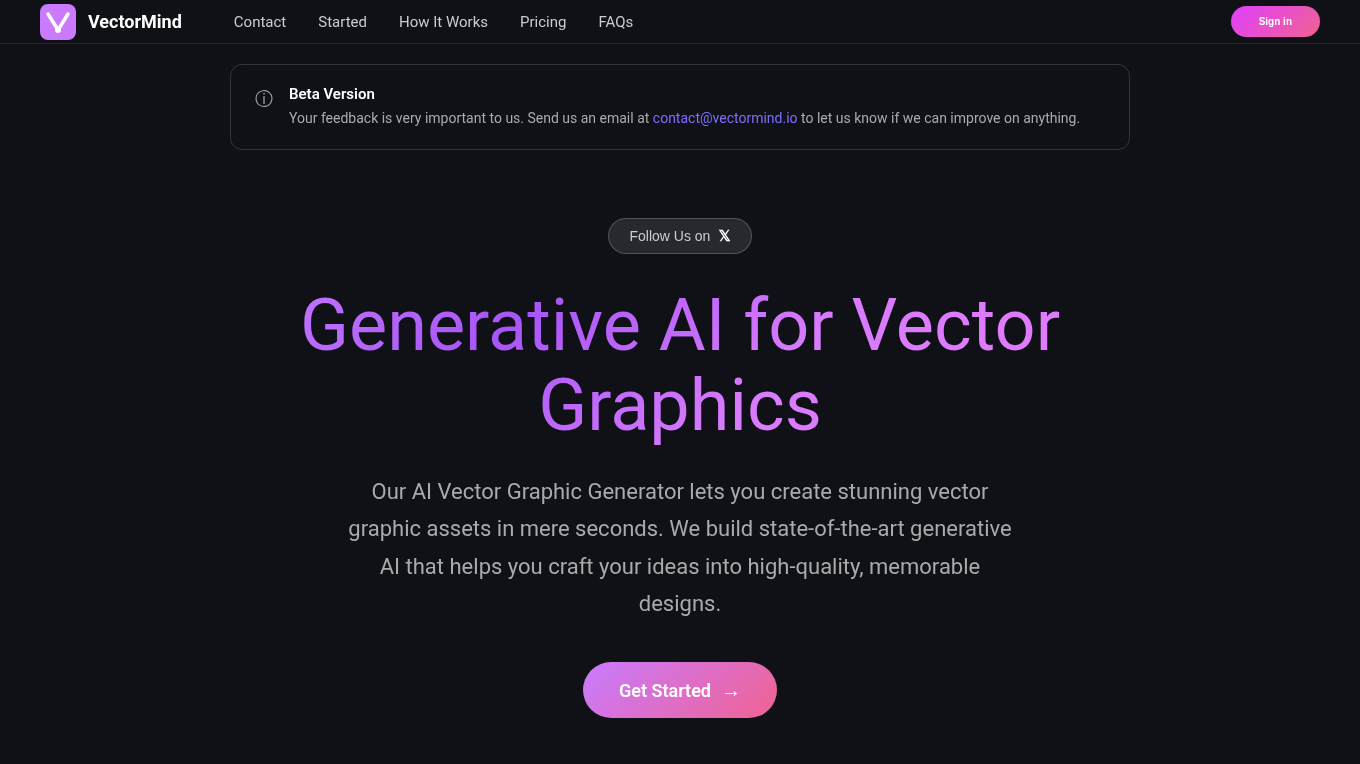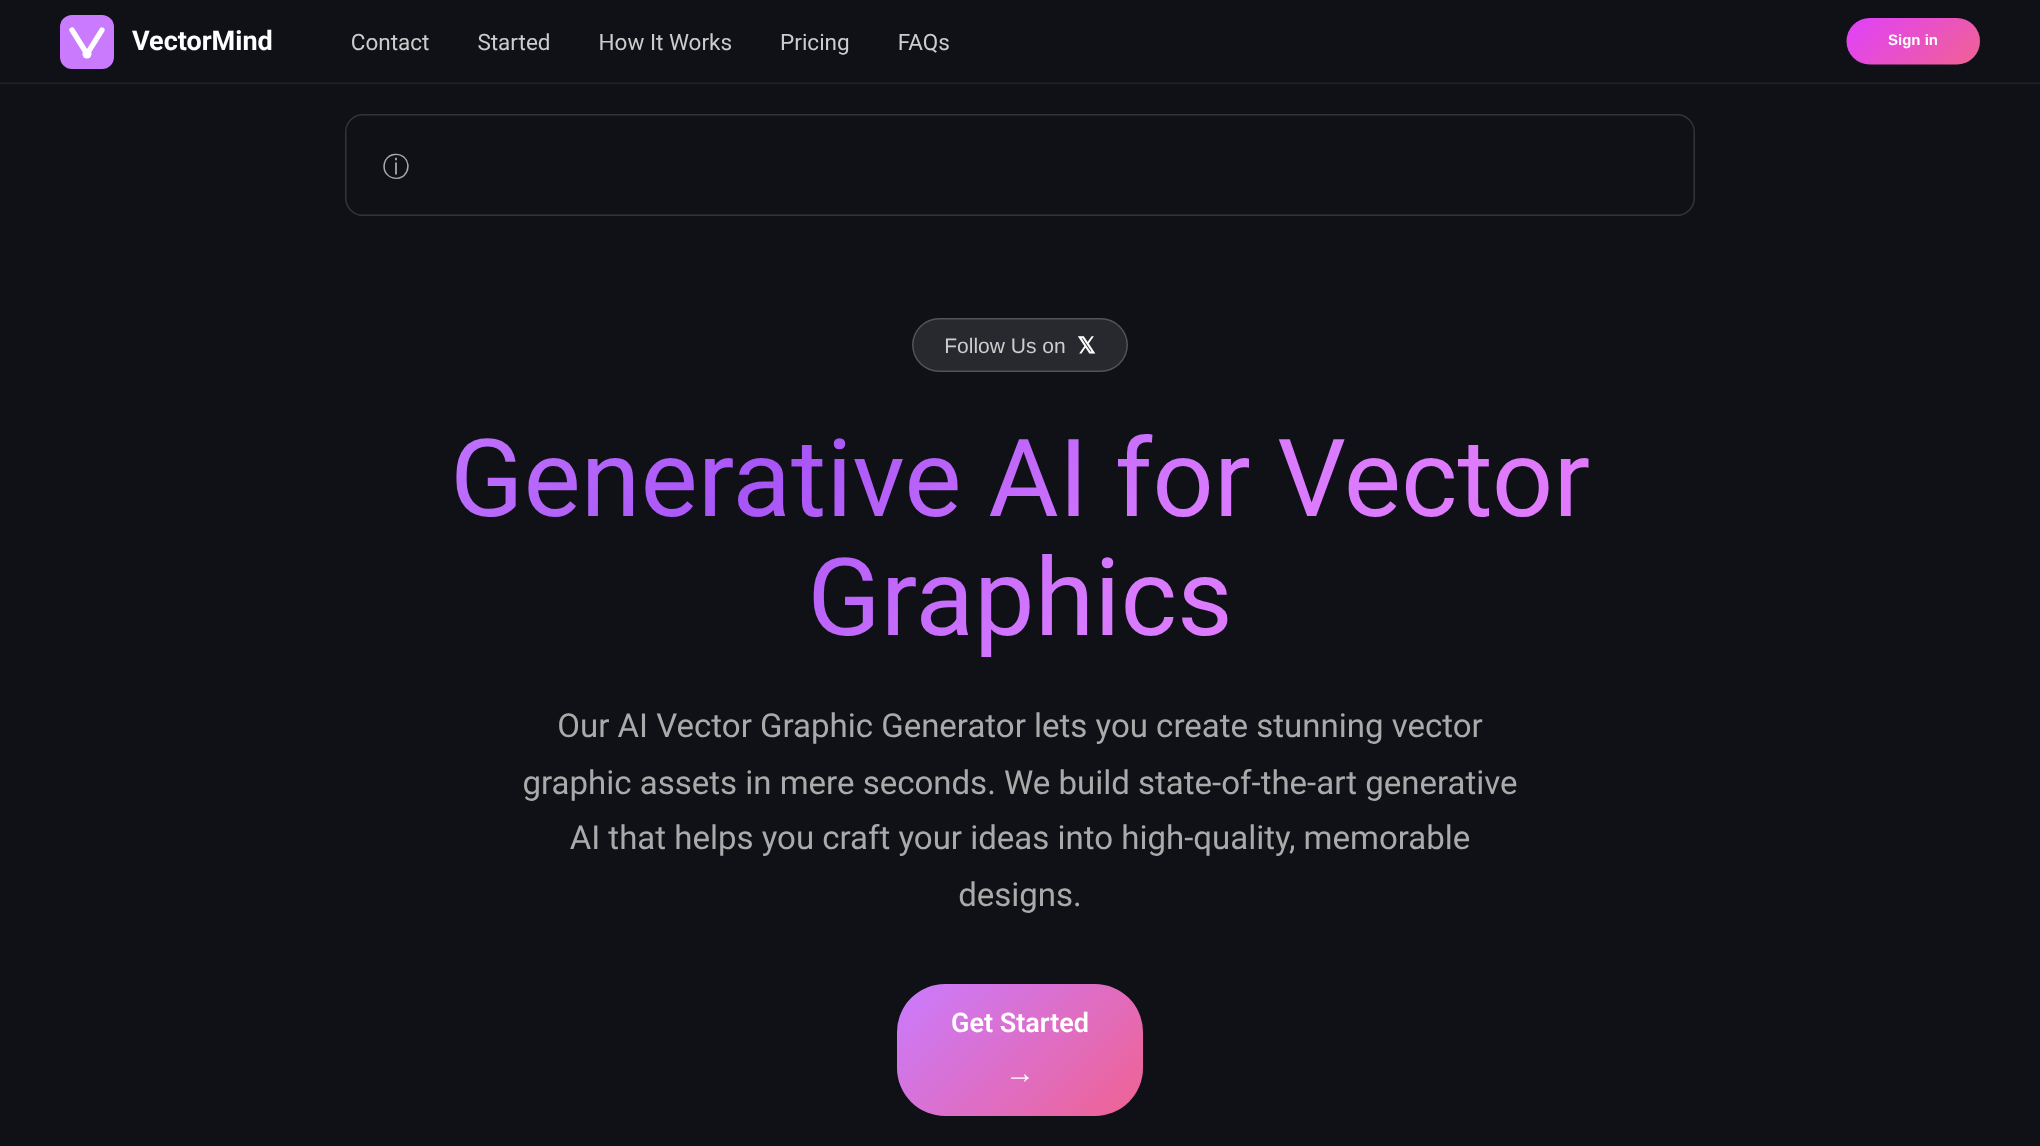--- a/index.html
+++ b/index.html
@@ -11,21 +11,21 @@
       min-height: 764px;
       overflow-x: hidden;
     }
 
     
     nav {
       display: flex;
       align-items: center;
       justify-content: space-between;
       padding: 0 40px;
-      height: 56px;
+      height: 44px;
       background-color: #0f1117;
       border-bottom: 1px solid rgba(255,255,255,0.08);
       position: sticky;
       top: 0;
       z-index: 100;
     }
 
     .nav-left {
       display: flex;
       align-items: center;
@@ -159,21 +159,20 @@
       gap: 10px;
       background: linear-gradient(135deg, #c97bff, #f06292);
       color: white;
       border: none;
       border-radius: 32px;
       padding: 16px 36px;
       font-size: 18px;
       font-weight: 600;
       cursor: pointer;
       text-decoration: none;
-      flex-direction: column;
     }
 
     .get-started-btn .arrow {
       font-size: 20px;
     }
 
     
     .video-section {
       max-width: 870px;
       margin: 40px auto 0;
@@ -219,20 +218,26 @@
       <a class="nav-link">Pricing</a>
       <a class="nav-link">FAQs</a>
     </div>
   </div>
 
   <button class="sign-in-btn">Sign in</button>
 </nav>
 
 <div class="beta-banner">
   <span class="beta-icon">ⓘ</span>
+  <div>
+    <div class="beta-title">Beta Version</div>
+    <div class="beta-text">
+      <span>Your feedback is very important to us. Send us an email at </span><a class="beta-link">contact@vectormind.io</a><span> to let us know if we can improve on anything.</span>
+    </div>
+  </div>
 </div>
 
 <section class="hero">
   <button class="follow-badge">
     <span>Follow Us on</span>
     <span class="x-icon">𝕏</span>
   </button>
 
   <h1 class="hero-title">Generative AI for Vector Graphics</h1>
 

